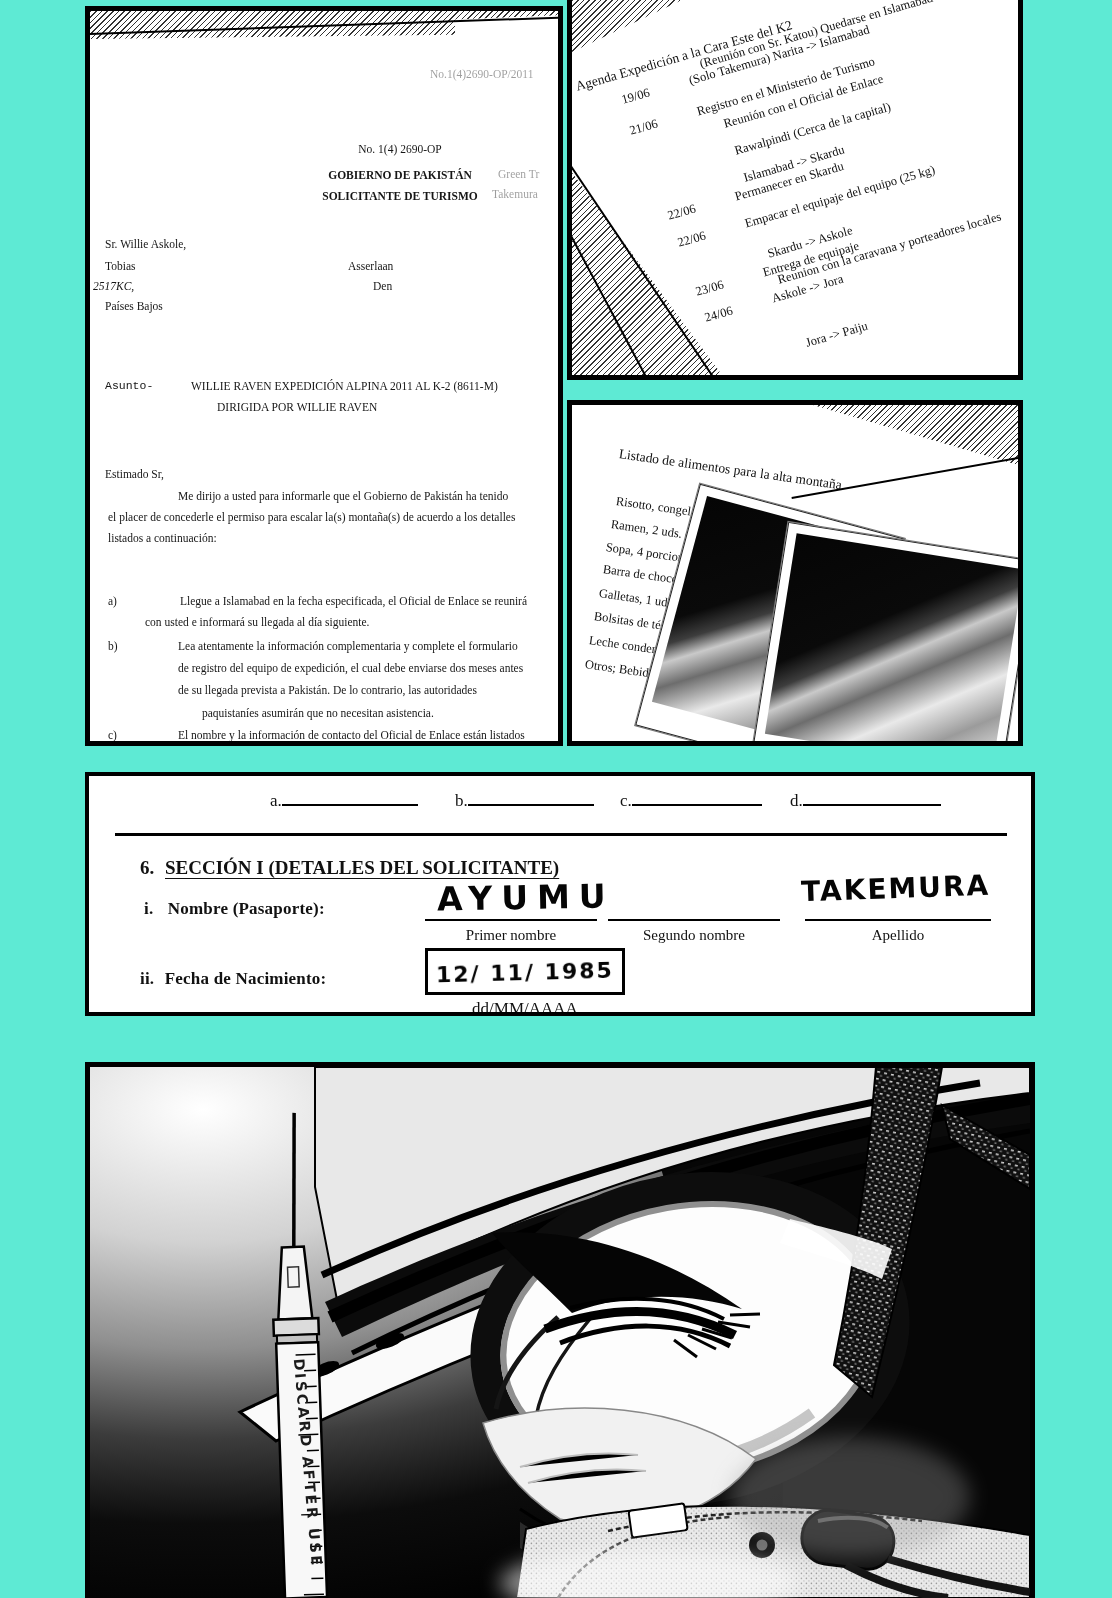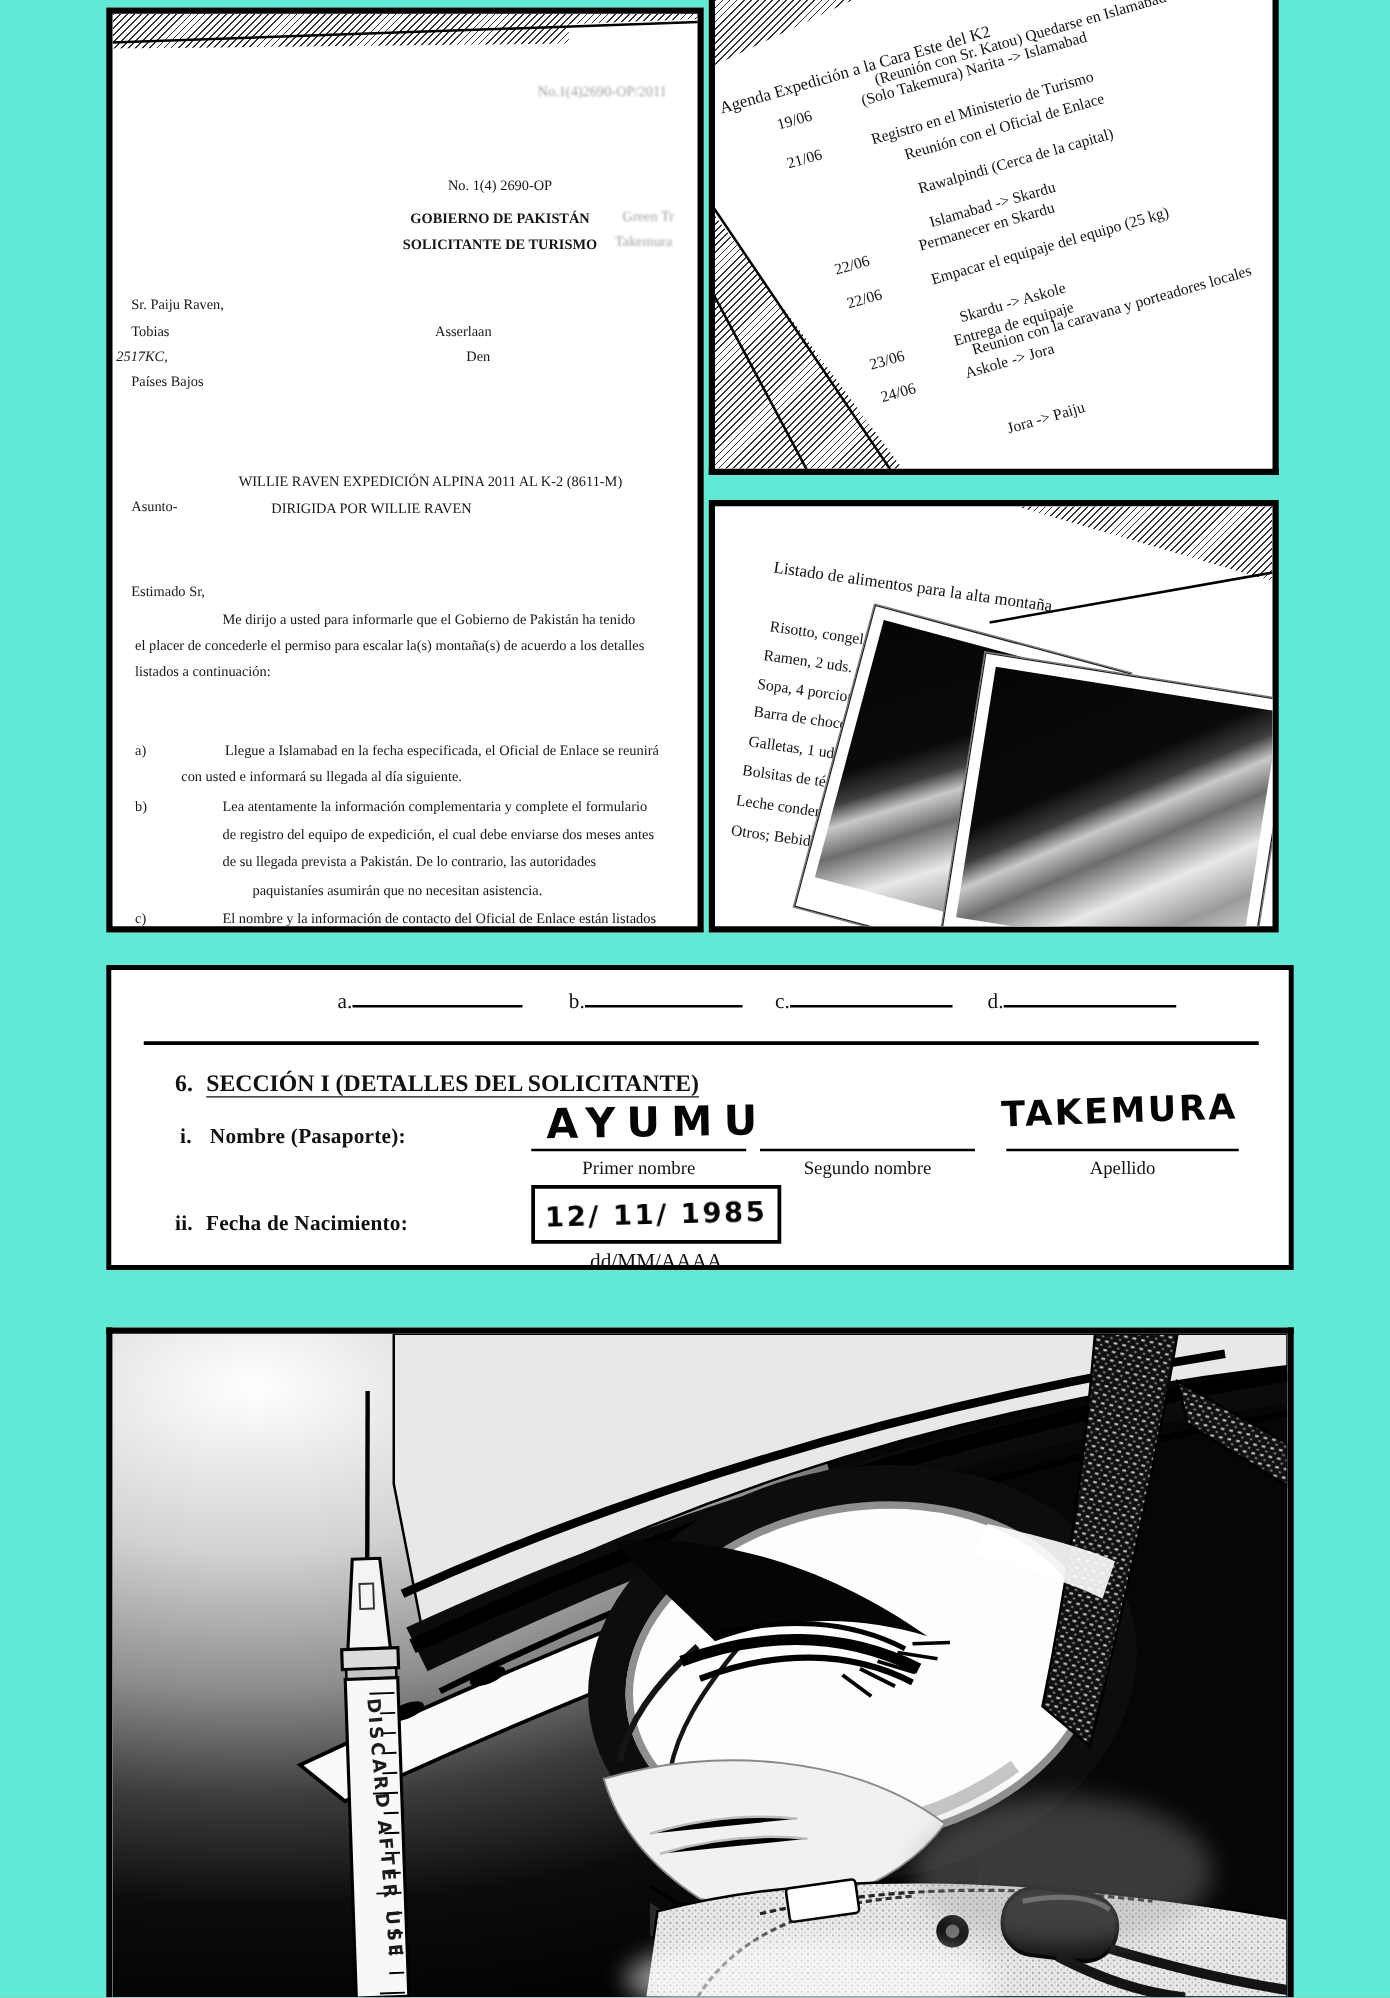--- a/index.html
+++ b/index.html
@@ -45,28 +45,28 @@
     <div class="hatchband" style="left:0;top:0;width:468px;height:28px;clip-path:polygon(0 0,100% 0,100% 15%,78% 30%,78% 85%,0 100%);"></div>
     <div class="dline" style="left:0;top:22px;width:470px;height:2px;transform:rotate(-2deg);transform-origin:0 0;"></div>
 
     <div class="ll faint" style="left:340px;top:57px;">No.1(4)2690-OP/2011</div>
     <div class="ll ctr" style="left:150px;top:84px;width:320px;">No. 1(4) 2690-OP</div>
     <div class="ll ctr" style="left:150px;top:110px;width:320px;font-weight:bold;">GOBIERNO DE PAKISTÁN</div>
     <div class="ll ctr" style="left:150px;top:131px;width:320px;font-weight:bold;">SOLICITANTE DE TURISMO</div>
     <div class="ll faint" style="left:408px;top:157px;">Green Tr</div>
     <div class="ll faint" style="left:402px;top:177px;">Takemura</div>
 
-    <div class="ll" style="left:15px;top:227px;">Sr. Paiju Raven,</div>
+    <div class="ll" style="left:15px;top:227px;">Sr. Willie Askole,</div>
     <div class="ll" style="left:15px;top:249px;">Tobias</div>
     <div class="ll" style="left:258px;top:249px;">Asserlaan</div>
     <div class="ll" style="left:3px;top:269px;font-style:italic;">2517KC,</div>
     <div class="ll" style="left:283px;top:269px;">Den</div>
     <div class="ll" style="left:15px;top:289px;">Países Bajos</div>
 
-    <div class="ll" style="left:15px;top:389px;">Asunto-</div>
+    <div class="ll" style="left:15px;top:369px;font-family:Liberation Mono, monospace;">Asunto-</div>
     <div class="ll" style="left:101px;top:369px;">WILLIE RAVEN EXPEDICIÓN ALPINA 2011 AL K-2  (8611-M)</div>
     <div class="ll" style="left:127px;top:390px;">DIRIGIDA POR WILLIE RAVEN</div>
 
     <div class="ll" style="left:15px;top:457px;">Estimado Sr,</div>
     <div class="ll" style="left:88px;top:479px;">Me dirijo a usted para informarle que el Gobierno de Pakistán ha tenido</div>
     <div class="ll" style="left:18px;top:500px;">el placer de concederle el permiso para escalar la(s) montaña(s) de acuerdo a los detalles</div>
     <div class="ll" style="left:18px;top:521px;">listados a continuación:</div>
 
     <div class="ll" style="left:18px;top:584px;">a)</div>
     <div class="ll" style="left:90px;top:584px;">Llegue a Islamabad en la fecha especificada, el Oficial de Enlace se reunirá</div>

